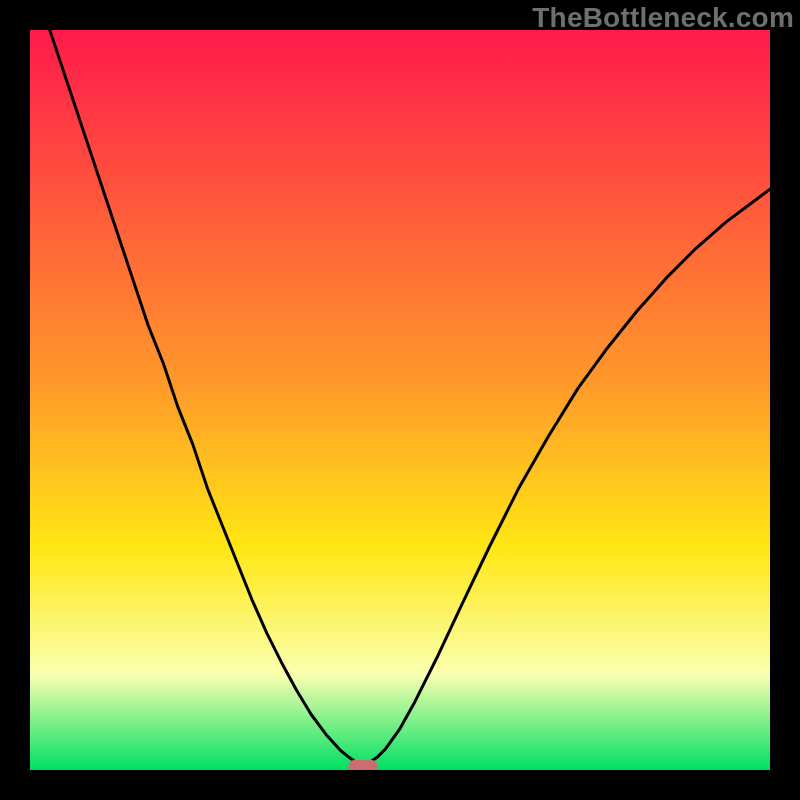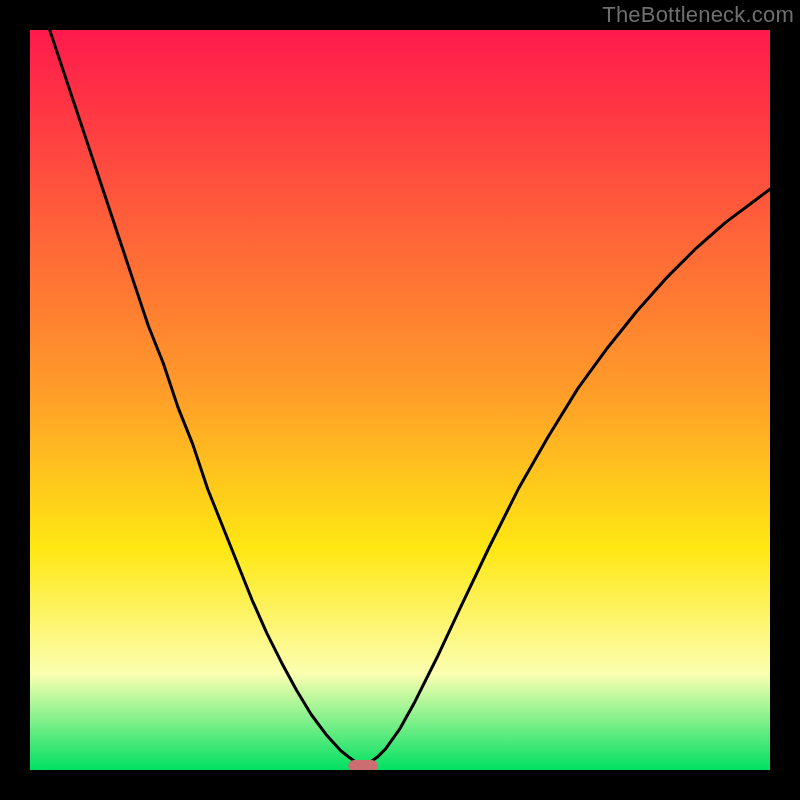--- a/index.html
+++ b/index.html
@@ -23,22 +23,22 @@
     top: 30px;
     width: 740px;
     height: 740px;
     overflow: hidden;
   }
   .watermark {
     position: absolute;
     top: 2px;
     right: 6px;
     color: #6f6f6f;
-    font-size: 22px;
-    font-weight: 400;
+    font-size: 28px;
+    font-weight: 700;
     letter-spacing: 0.2px;
   }
   svg {
     display: block;
   }
 </style>
 </head>
 <body>
 
 <div class="frame">

